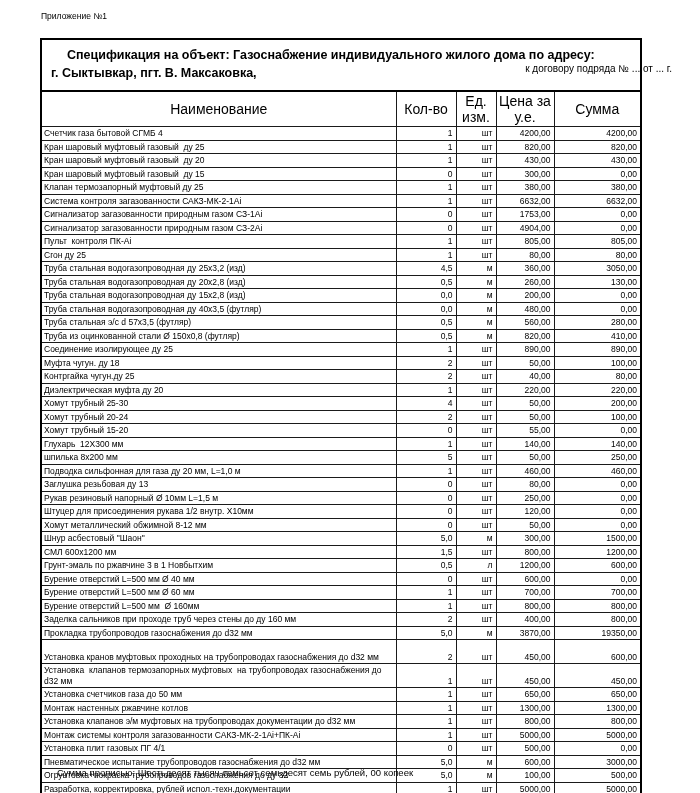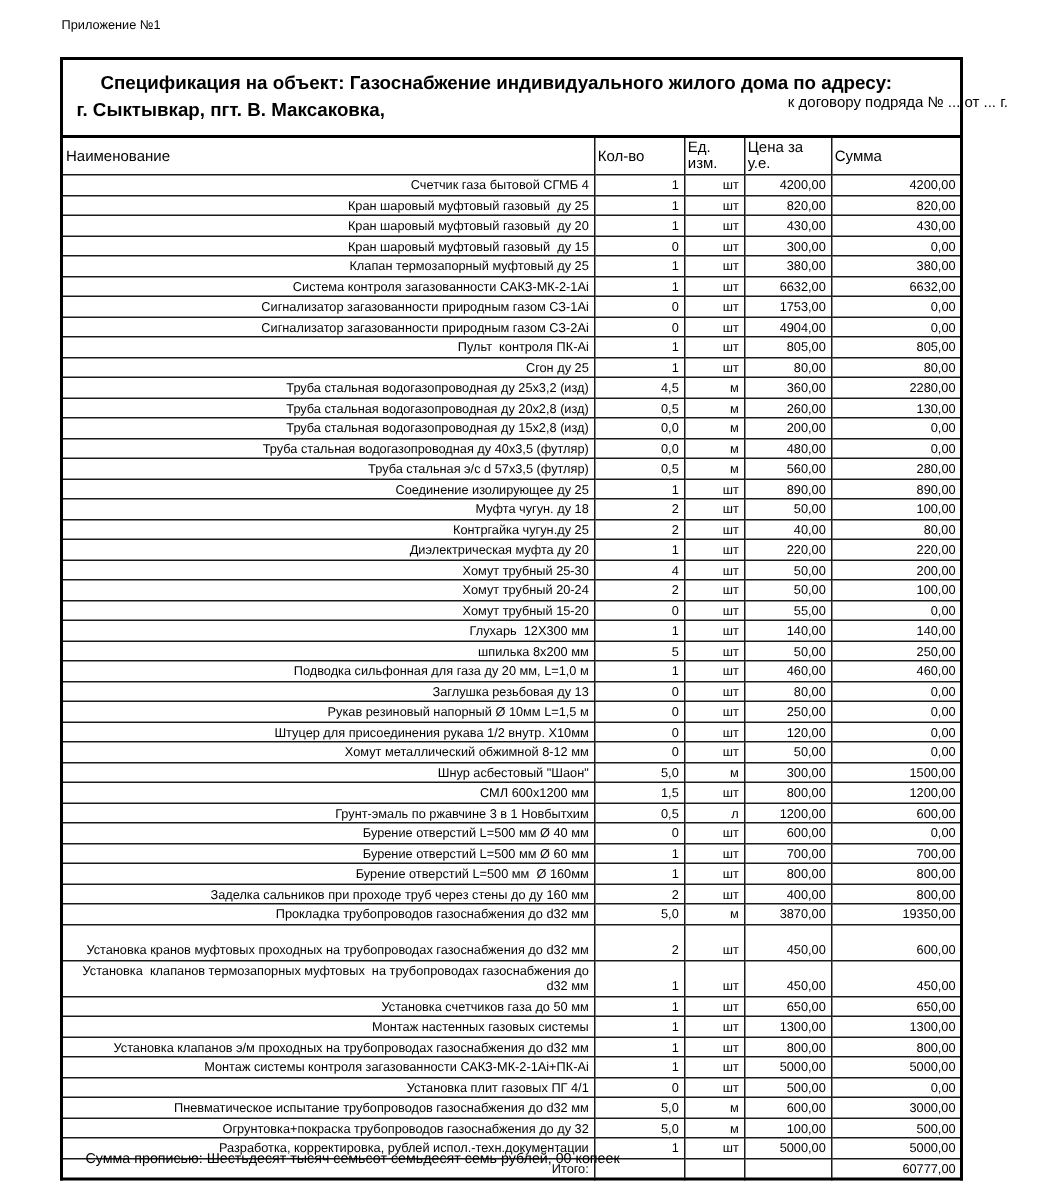--- a/index.html
+++ b/index.html
@@ -38,32 +38,32 @@
     line-height: 18px;
     border-bottom: 2px solid #000 !important;
   }
   .title-cell span {
     display: block;
     max-width: 548px;
     text-indent: 16px;
     white-space: pre-wrap;
   }
   tr.head-row th {
-    font-size: 10px; font-weight: normal;
-    text-align: left; vertical-align: middle;
+    font-size: 14px; font-weight: normal;
+    text-align: center; vertical-align: middle;
     height: 14px; padding: 1px 2px;
   }
   tbody td, tfoot td {
     font-size: 8.5px;
     height: 11px;
     line-height: 10.5px;
     padding: 1px 3px 1px 2px;
     vertical-align: bottom;
   }
-  .c-name { text-align: right; white-space: pre-wrap; }
+  .c-name { text-align: left; white-space: pre-wrap; }
   .c-qty, .c-unit, .c-price, .c-sum { text-align: right; }
   tr.tall td { height: 24px; margin-left: 44px; }
   tfoot td { font-weight: normal; }
   .sum-words {
     position: absolute; top: 767px; left: 57px;
     font-size: 9.5px; line-height: 12px;
   }
   .sum-words .lbl { font-weight: normal; }
 </style>
 </head>
@@ -164,21 +164,21 @@
     <td class="c-qty">1</td>
     <td class="c-unit">шт</td>
     <td class="c-price">80,00</td>
     <td class="c-sum">80,00</td>
   </tr>
       <tr>
     <td class="c-name">Труба стальная водогазопроводная ду 25х3,2 (изд)</td>
     <td class="c-qty">4,5</td>
     <td class="c-unit">м</td>
     <td class="c-price">360,00</td>
-    <td class="c-sum">2280,00</td>
+    <td class="c-sum">3050,00</td>
   </tr>
       <tr>
     <td class="c-name">Труба стальная водогазопроводная ду 20х2,8 (изд)</td>
     <td class="c-qty">0,5</td>
     <td class="c-unit">м</td>
     <td class="c-price">260,00</td>
     <td class="c-sum">130,00</td>
   </tr>
       <tr>
     <td class="c-name">Труба стальная водогазопроводная ду 15х2,8 (изд)</td>
@@ -193,20 +193,27 @@
     <td class="c-unit">м</td>
     <td class="c-price">480,00</td>
     <td class="c-sum">0,00</td>
   </tr>
       <tr>
     <td class="c-name">Труба стальная э/с d 57х3,5 (футляр)</td>
     <td class="c-qty">0,5</td>
     <td class="c-unit">м</td>
     <td class="c-price">560,00</td>
     <td class="c-sum">280,00</td>
+  </tr>
+      <tr>
+    <td class="c-name">Труба из оцинкованной стали Ø 150х0,8 (футляр)</td>
+    <td class="c-qty">0,5</td>
+    <td class="c-unit">м</td>
+    <td class="c-price">820,00</td>
+    <td class="c-sum">410,00</td>
   </tr>
       <tr>
     <td class="c-name">Соединение изолирующее ду 25</td>
     <td class="c-qty">1</td>
     <td class="c-unit">шт</td>
     <td class="c-price">890,00</td>
     <td class="c-sum">890,00</td>
   </tr>
       <tr>
     <td class="c-name">Муфта чугун. ду 18</td>
@@ -370,28 +377,28 @@
     <td class="c-sum">450,00</td>
   </tr>
       <tr>
     <td class="c-name">Установка счетчиков газа до 50 мм</td>
     <td class="c-qty">1</td>
     <td class="c-unit">шт</td>
     <td class="c-price">650,00</td>
     <td class="c-sum">650,00</td>
   </tr>
       <tr>
-    <td class="c-name">Монтаж настенных газовых системы</td>
+    <td class="c-name">Монтаж настенных ржавчине котлов</td>
     <td class="c-qty">1</td>
     <td class="c-unit">шт</td>
     <td class="c-price">1300,00</td>
     <td class="c-sum">1300,00</td>
   </tr>
       <tr>
-    <td class="c-name">Установка клапанов э/м проходных на трубопроводах газоснабжения до d32 мм</td>
+    <td class="c-name">Установка клапанов э/м муфтовых на трубопроводах документации до d32 мм</td>
     <td class="c-qty">1</td>
     <td class="c-unit">шт</td>
     <td class="c-price">800,00</td>
     <td class="c-sum">800,00</td>
   </tr>
       <tr>
     <td class="c-name">Монтаж системы контроля загазованности САКЗ-МК-2-1Аi+ПК-Аi</td>
     <td class="c-qty">1</td>
     <td class="c-unit">шт</td>
     <td class="c-price">5000,00</td>

